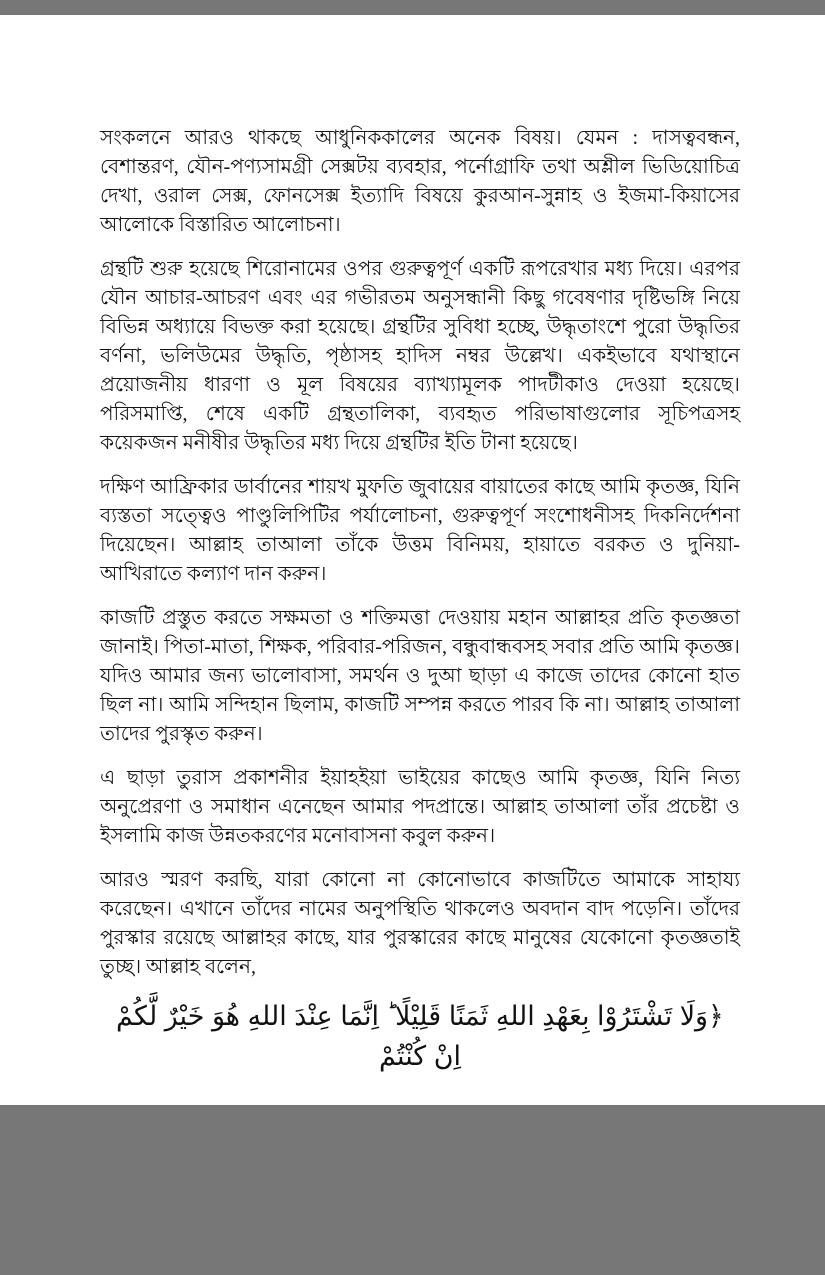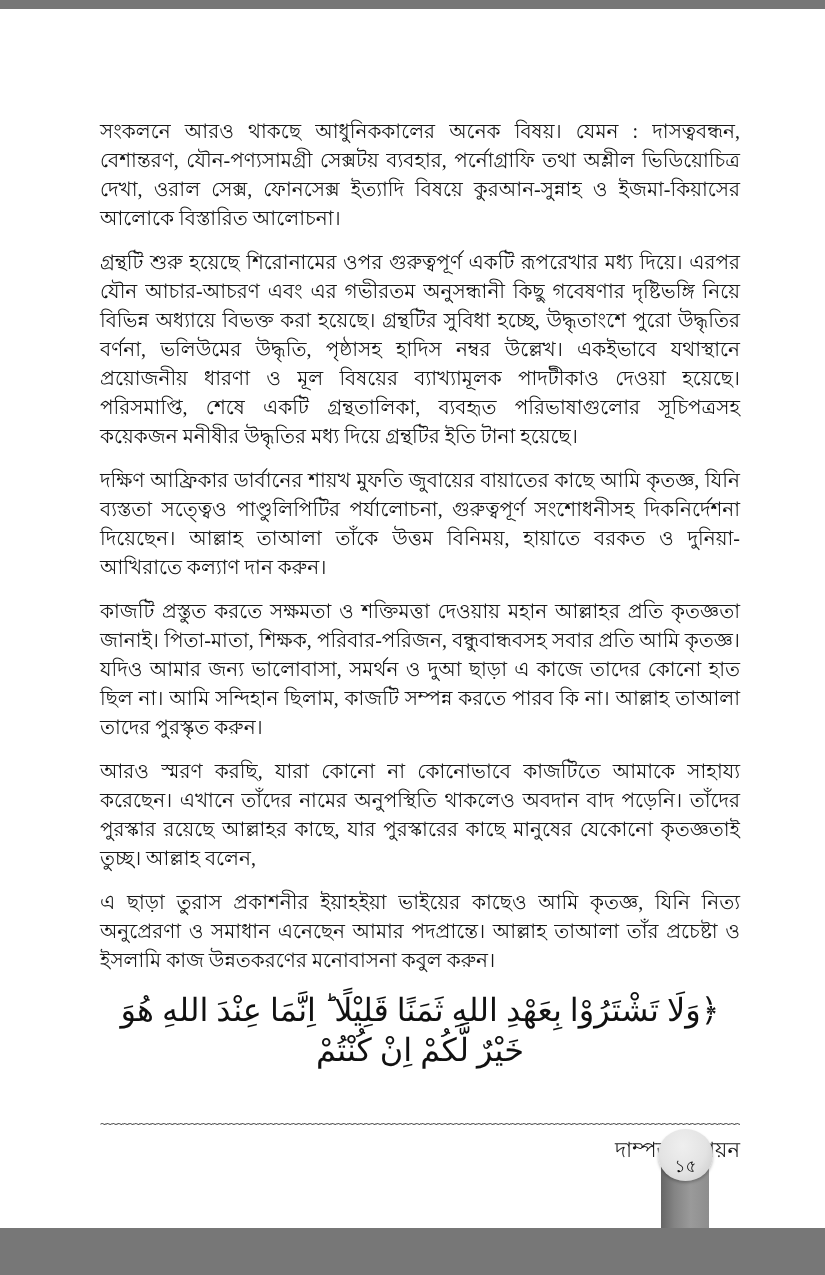--- a/index.html
+++ b/index.html
@@ -1,35 +1,35 @@
 <!DOCTYPE html>
 <html lang="bn"><head>
 <meta charset="utf-8">
 <style>
   html,body{margin:0;padding:0;background:#777;}
   .page{
     position:relative;
-    width:825px;height:1219px;
-    margin:9px auto;
+    width:825px;height:1090px;
+    margin:15px auto;
     background:#ffffff;
     overflow:hidden;
     font-family:"Liberation Serif","DejaVu Serif",serif;
     color:#161616;
   }
   .text-block{
     position:absolute;
     left:100px;top:108px;width:640px;
     font-size:20px;line-height:29px;
     text-align:justify;
   }
   .text-block p{margin:0 0 15px 0;}
   .arabic{
     direction:rtl;
-    font-family:Liberation Serif, serif;
-    font-size:32px;
+    font-family:Liberation Sans, sans-serif;
+    font-size:27px;
     margin-top:6px;
     color:#111111;
   }
   .arabic .ar-line-1{text-align:center;line-height:40px;}
   .arabic .ar-line-2{text-align:right;padding-right:80px;line-height:40px;margin-top:2px;}
   .footer-divider{
     position:absolute;left:100px;top:1108px;width:640px;height:16px;
     overflow:hidden;white-space:nowrap;
     font-family:"DejaVu Sans Mono",monospace;
     font-size:11px;line-height:16px;letter-spacing:-1px;
@@ -57,22 +57,22 @@
 </head>
 <body>
 
 <div class="page">
 
   <main class="text-block">
     <p lang="bn">সংকলনে আরও থাকছে আধুনিককালের অনেক বিষয়। যেমন : দাসত্ববন্ধন, বেশান্তরণ, যৌন-পণ্যসামগ্রী সেক্সটয় ব্যবহার, পর্নোগ্রাফি তথা অশ্লীল ভিডিয়োচিত্র দেখা, ওরাল সেক্স, ফোনসেক্স ইত্যাদি বিষয়ে কুরআন-সুন্নাহ ও ইজমা-কিয়াসের আলোকে বিস্তারিত আলোচনা।</p>
     <p lang="bn">গ্রন্থটি শুরু হয়েছে শিরোনামের ওপর গুরুত্বপূর্ণ একটি রূপরেখার মধ্য দিয়ে। এরপর যৌন আচার-আচরণ এবং এর গভীরতম অনুসন্ধানী কিছু গবেষণার দৃষ্টিভঙ্গি নিয়ে বিভিন্ন অধ্যায়ে বিভক্ত করা হয়েছে। গ্রন্থটির সুবিধা হচ্ছে, উদ্ধৃতাংশে পুরো উদ্ধৃতির বর্ণনা, ভলিউমের উদ্ধৃতি, পৃষ্ঠাসহ হাদিস নম্বর উল্লেখ। একইভাবে যথাস্থানে প্রয়োজনীয় ধারণা ও মূল বিষয়ের ব্যাখ্যামূলক পাদটীকাও দেওয়া হয়েছে। পরিসমাপ্তি, শেষে একটি গ্রন্থতালিকা, ব্যবহৃত পরিভাষাগুলোর সূচিপত্রসহ কয়েকজন মনীষীর উদ্ধৃতির মধ্য দিয়ে গ্রন্থটির ইতি টানা হয়েছে।</p>
     <p lang="bn">দক্ষিণ আফ্রিকার ডার্বানের শায়খ মুফতি জুবায়ের বায়াতের কাছে আমি কৃতজ্ঞ, যিনি ব্যস্ততা সত্ত্বেও পাণ্ডুলিপিটির পর্যালোচনা, গুরুত্বপূর্ণ সংশোধনীসহ দিকনির্দেশনা দিয়েছেন। আল্লাহ তাআলা তাঁকে উত্তম বিনিময়, হায়াতে বরকত ও দুনিয়া-আখিরাতে কল্যাণ দান করুন।</p>
     <p lang="bn">কাজটি প্রস্তুত করতে সক্ষমতা ও শক্তিমত্তা দেওয়ায় মহান আল্লাহর প্রতি কৃতজ্ঞতা জানাই। পিতা-মাতা, শিক্ষক, পরিবার-পরিজন, বন্ধুবান্ধবসহ সবার প্রতি আমি কৃতজ্ঞ। যদিও আমার জন্য ভালোবাসা, সমর্থন ও দুআ ছাড়া এ কাজে তাদের কোনো হাত ছিল না। আমি সন্দিহান ছিলাম, কাজটি সম্পন্ন করতে পারব কি না। আল্লাহ তাআলা তাদের পুরস্কৃত করুন।</p>
+    <p lang="bn">এ ছাড়া তুরাস প্রকাশনীর ইয়াহইয়া ভাইয়ের কাছেও আমি কৃতজ্ঞ, যিনি নিত্য অনুপ্রেরণা ও সমাধান এনেছেন আমার পদপ্রান্তে। আল্লাহ তাআলা তাঁর প্রচেষ্টা ও ইসলামি কাজ উন্নতকরণের মনোবাসনা কবুল করুন।</p>
     <p lang="bn">আরও স্মরণ করছি, যারা কোনো না কোনোভাবে কাজটিতে আমাকে সাহায্য করেছেন। এখানে তাঁদের নামের অনুপস্থিতি থাকলেও অবদান বাদ পড়েনি। তাঁদের পুরস্কার রয়েছে আল্লাহর কাছে, যার পুরস্কারের কাছে মানুষের যেকোনো কৃতজ্ঞতাই তুচ্ছ। আল্লাহ বলেন,</p>
-    <p lang="bn">এ ছাড়া তুরাস প্রকাশনীর ইয়াহইয়া ভাইয়ের কাছেও আমি কৃতজ্ঞ, যিনি নিত্য অনুপ্রেরণা ও সমাধান এনেছেন আমার পদপ্রান্তে। আল্লাহ তাআলা তাঁর প্রচেষ্টা ও ইসলামি কাজ উন্নতকরণের মনোবাসনা কবুল করুন।</p>
 
     <div class="arabic" lang="ar" dir="rtl">
       <div class="ar-line-1">﴿وَلَا تَشْتَرُوْا بِعَهْدِ اللهِ ثَمَنًا قَلِيْلًا ؕ اِنَّمَا عِنْدَ اللهِ هُوَ خَيْرٌ لَّكُمْ اِنْ كُنْتُمْ</div>
     </div>
   </main>
 
   <div class="footer-divider">~~~~~~~~~~~~~~~~~~~~~~~~~~~~~~~~~~~~~~~~~~~~~~~~~~~~~~~~~~~~~~~~~~~~~~~~~~~~~~~~~~~~~~~~~~~~~~~~~~~~~~~~~~~~~~~~~~~~</div>
 
   <div class="footer-title" lang="bn">দাম্পত্য রসায়ন</div>
 

